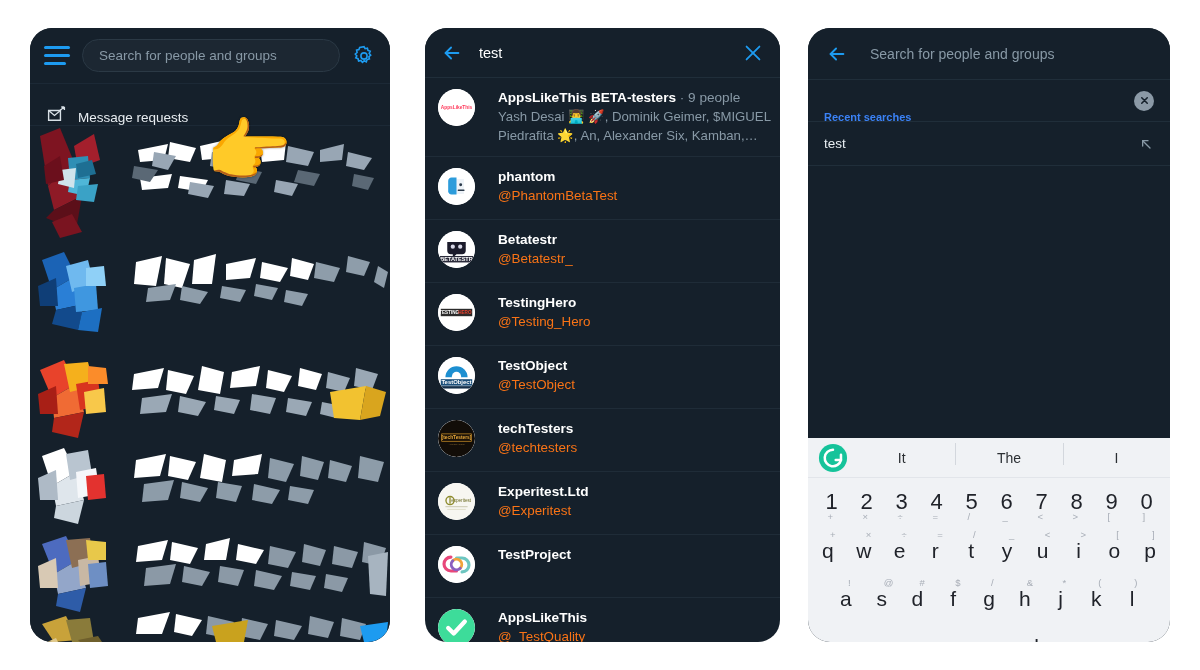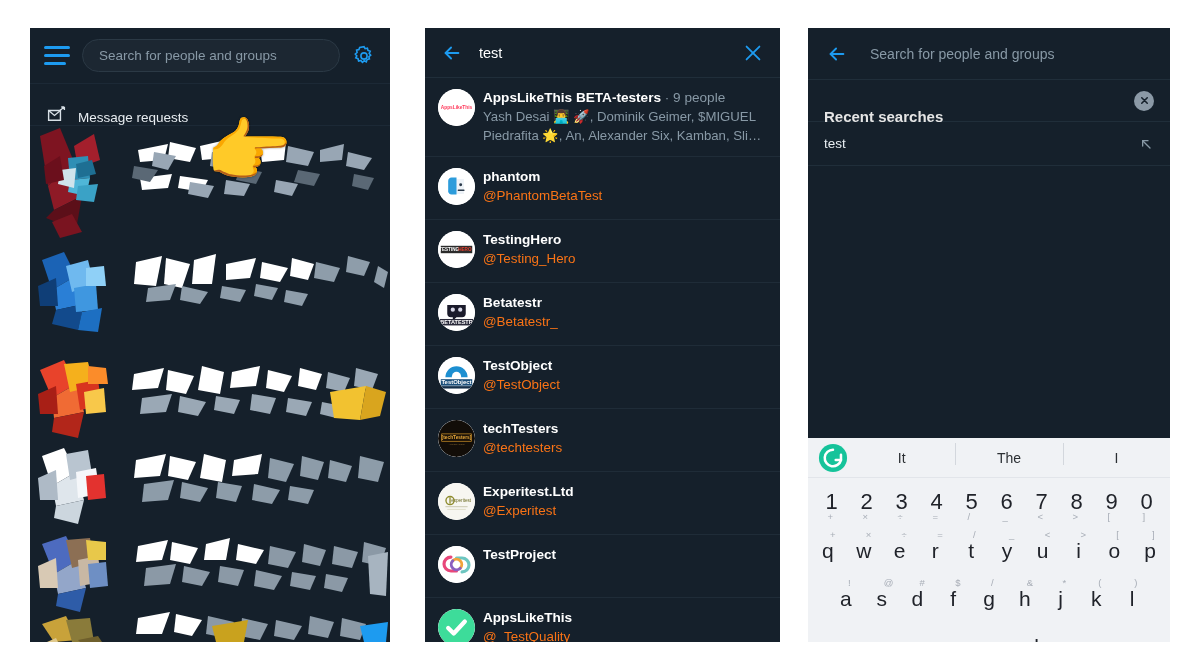--- a/index.html
+++ b/index.html
@@ -11,20 +11,21 @@
   }
   .stage { position: relative; width: 1200px; height: 670px; background: #ffffff; }
 
   
   .panel {
     position: absolute;
     top: 28px;
     width: 360px; height: 614px;
     background: #15202b;
     overflow: hidden;
+    border-radius: 22px;
   }
   #panel-left   { left: 30px;  width: 360px; }
   #panel-mid    { left: 425px; width: 355px; }
   #panel-right  { left: 808px; width: 362px; }
 
   
   .lp-topbar {
     height: 56px; display: flex; align-items: center;
     padding: 0 14px; gap: 12px; background: #15202b;
     border-bottom: 1px solid #1c2936;
@@ -59,21 +60,21 @@
 
   
   .mp-topbar {
     height: 50px; display: flex; align-items: center; gap: 16px;
     padding: 0 16px; background: #15202b; border-bottom: 1px solid #202e3a;
   }
   .icon-btn { width: 22px; height: 22px; flex: 0 0 22px; cursor: pointer; }
   .mp-query { flex: 1; color: #ffffff; font-size: 14.5px; }
 
   .result-row {
-    display: flex; align-items: flex-start; gap: 8px;
+    display: flex; align-items: flex-start; gap: 23px;
     padding: 11px 9px 11px 13px;
     border-bottom: 1px solid #1f2c38;
     min-height: 63px;
   }
   .avatar {
     width: 37px; height: 37px; flex: 0 0 37px; border-radius: 50%;
     overflow: hidden; position: relative; background: #ffffff;
     display: flex; align-items: center; justify-content: center;
   }
   .avatar svg { width: 100%; height: 100%; display: block; }
@@ -90,21 +91,21 @@
   
   .rp-topbar {
     height: 52px; display: flex; align-items: center; gap: 22px;
     padding: 0 18px; background: #15202b; border-bottom: 1px solid #202e3a;
   }
   .rp-placeholder { color: #8899a6; font-size: 14px; }
   .rp-recent-hdr {
     height: 42px; display: flex; align-items: center; justify-content: space-between;
     padding: 0 16px; border-bottom: 1px solid #202e3a;
   }
-  .rp-recent-title { color: #e5e5e5; font-size: 15px; font-weight: 700; margin-top: 32px; }
+  .rp-recent-title { color: #3b82f6; font-size: 11px; font-weight: 700; margin-top: 32px; }
   .clear-btn {
     width: 20px; height: 20px; border-radius: 50%; background: #8b99a6;
     display: flex; align-items: center; justify-content: center; cursor: pointer;
   }
   .rp-recent-row {
     height: 44px; display: flex; align-items: center; justify-content: space-between;
     padding: 0 16px; border-bottom: 1px solid #202e3a;
   }
   .rp-recent-text { color: #e8eef2; font-size: 13.5px; }
   .rp-blank { height: 296px; background: #15202b; }
@@ -397,44 +398,44 @@
           </div>
           <div class="res-text">
             <div class="res-name">phantom</div>
             <div class="res-handle">@PhantomBetaTest</div>
           </div>
         </div>
         <div class="result-row">
           <div class="avatar">
             <svg viewBox="0 0 40 40">
               <circle cx="20" cy="20" r="20" fill="#fff"></circle>
-              <rect x="3" y="16" width="34" height="8" fill="#2b2b2b"></rect>
-              <text x="12" y="22" text-anchor="middle" font-size="5" font-weight="700" fill="#ffffff" font-family="'Liberation Sans',sans-serif">TESTING</text>
-              <text x="29" y="22" text-anchor="middle" font-size="5" font-weight="700" fill="#e8412f" font-family="'Liberation Sans',sans-serif">HERO</text>
-            </svg>
-          </div>
-          <div class="res-text">
-            <div class="res-name">TestingHero</div>
-            <div class="res-handle">@Testing_Hero</div>
-          </div>
-        </div>
-        <div class="result-row">
-          <div class="avatar">
-            <svg viewBox="0 0 40 40">
-              <circle cx="20" cy="20" r="20" fill="#fff"></circle>
               <path d="M10 12h20v9a4 4 0 0 1-4 4h-6l-4 4v-4h-2a4 4 0 0 1-4-4z" fill="#1b1b2b"></path>
               <circle cx="16" cy="17" r="2.3" fill="#d8d8e8"></circle>
               <circle cx="24" cy="17" r="2.3" fill="#d8d8e8"></circle>
               <rect x="2" y="27" width="36" height="7" fill="#2a2a3a"></rect>
               <text x="20" y="32.4" text-anchor="middle" font-size="6" font-weight="700" fill="#ffffff" font-family="'Liberation Sans',sans-serif">BETATESTR</text>
             </svg>
           </div>
           <div class="res-text">
             <div class="res-name">Betatestr</div>
             <div class="res-handle">@Betatestr_</div>
+          </div>
+        </div>
+        <div class="result-row">
+          <div class="avatar">
+            <svg viewBox="0 0 40 40">
+              <circle cx="20" cy="20" r="20" fill="#fff"></circle>
+              <rect x="3" y="16" width="34" height="8" fill="#2b2b2b"></rect>
+              <text x="12" y="22" text-anchor="middle" font-size="5" font-weight="700" fill="#ffffff" font-family="'Liberation Sans',sans-serif">TESTING</text>
+              <text x="29" y="22" text-anchor="middle" font-size="5" font-weight="700" fill="#e8412f" font-family="'Liberation Sans',sans-serif">HERO</text>
+            </svg>
+          </div>
+          <div class="res-text">
+            <div class="res-name">TestingHero</div>
+            <div class="res-handle">@Testing_Hero</div>
           </div>
         </div>
         <div class="result-row">
           <div class="avatar">
             <svg viewBox="0 0 40 40">
               <circle cx="20" cy="20" r="20" fill="#fff"></circle>
               <path d="M8 22a12 12 0 0 1 24 0z" fill="#1d8fd1"></path>
               <circle cx="20" cy="21" r="5" fill="#ffffff"></circle>
               <rect x="3" y="24" width="34" height="7" fill="#1b4f7a"></rect>
               <text x="20" y="29.5" text-anchor="middle" font-size="6.4" font-weight="700" fill="#ffffff" font-family="'Liberation Sans',sans-serif">TestObject</text>

